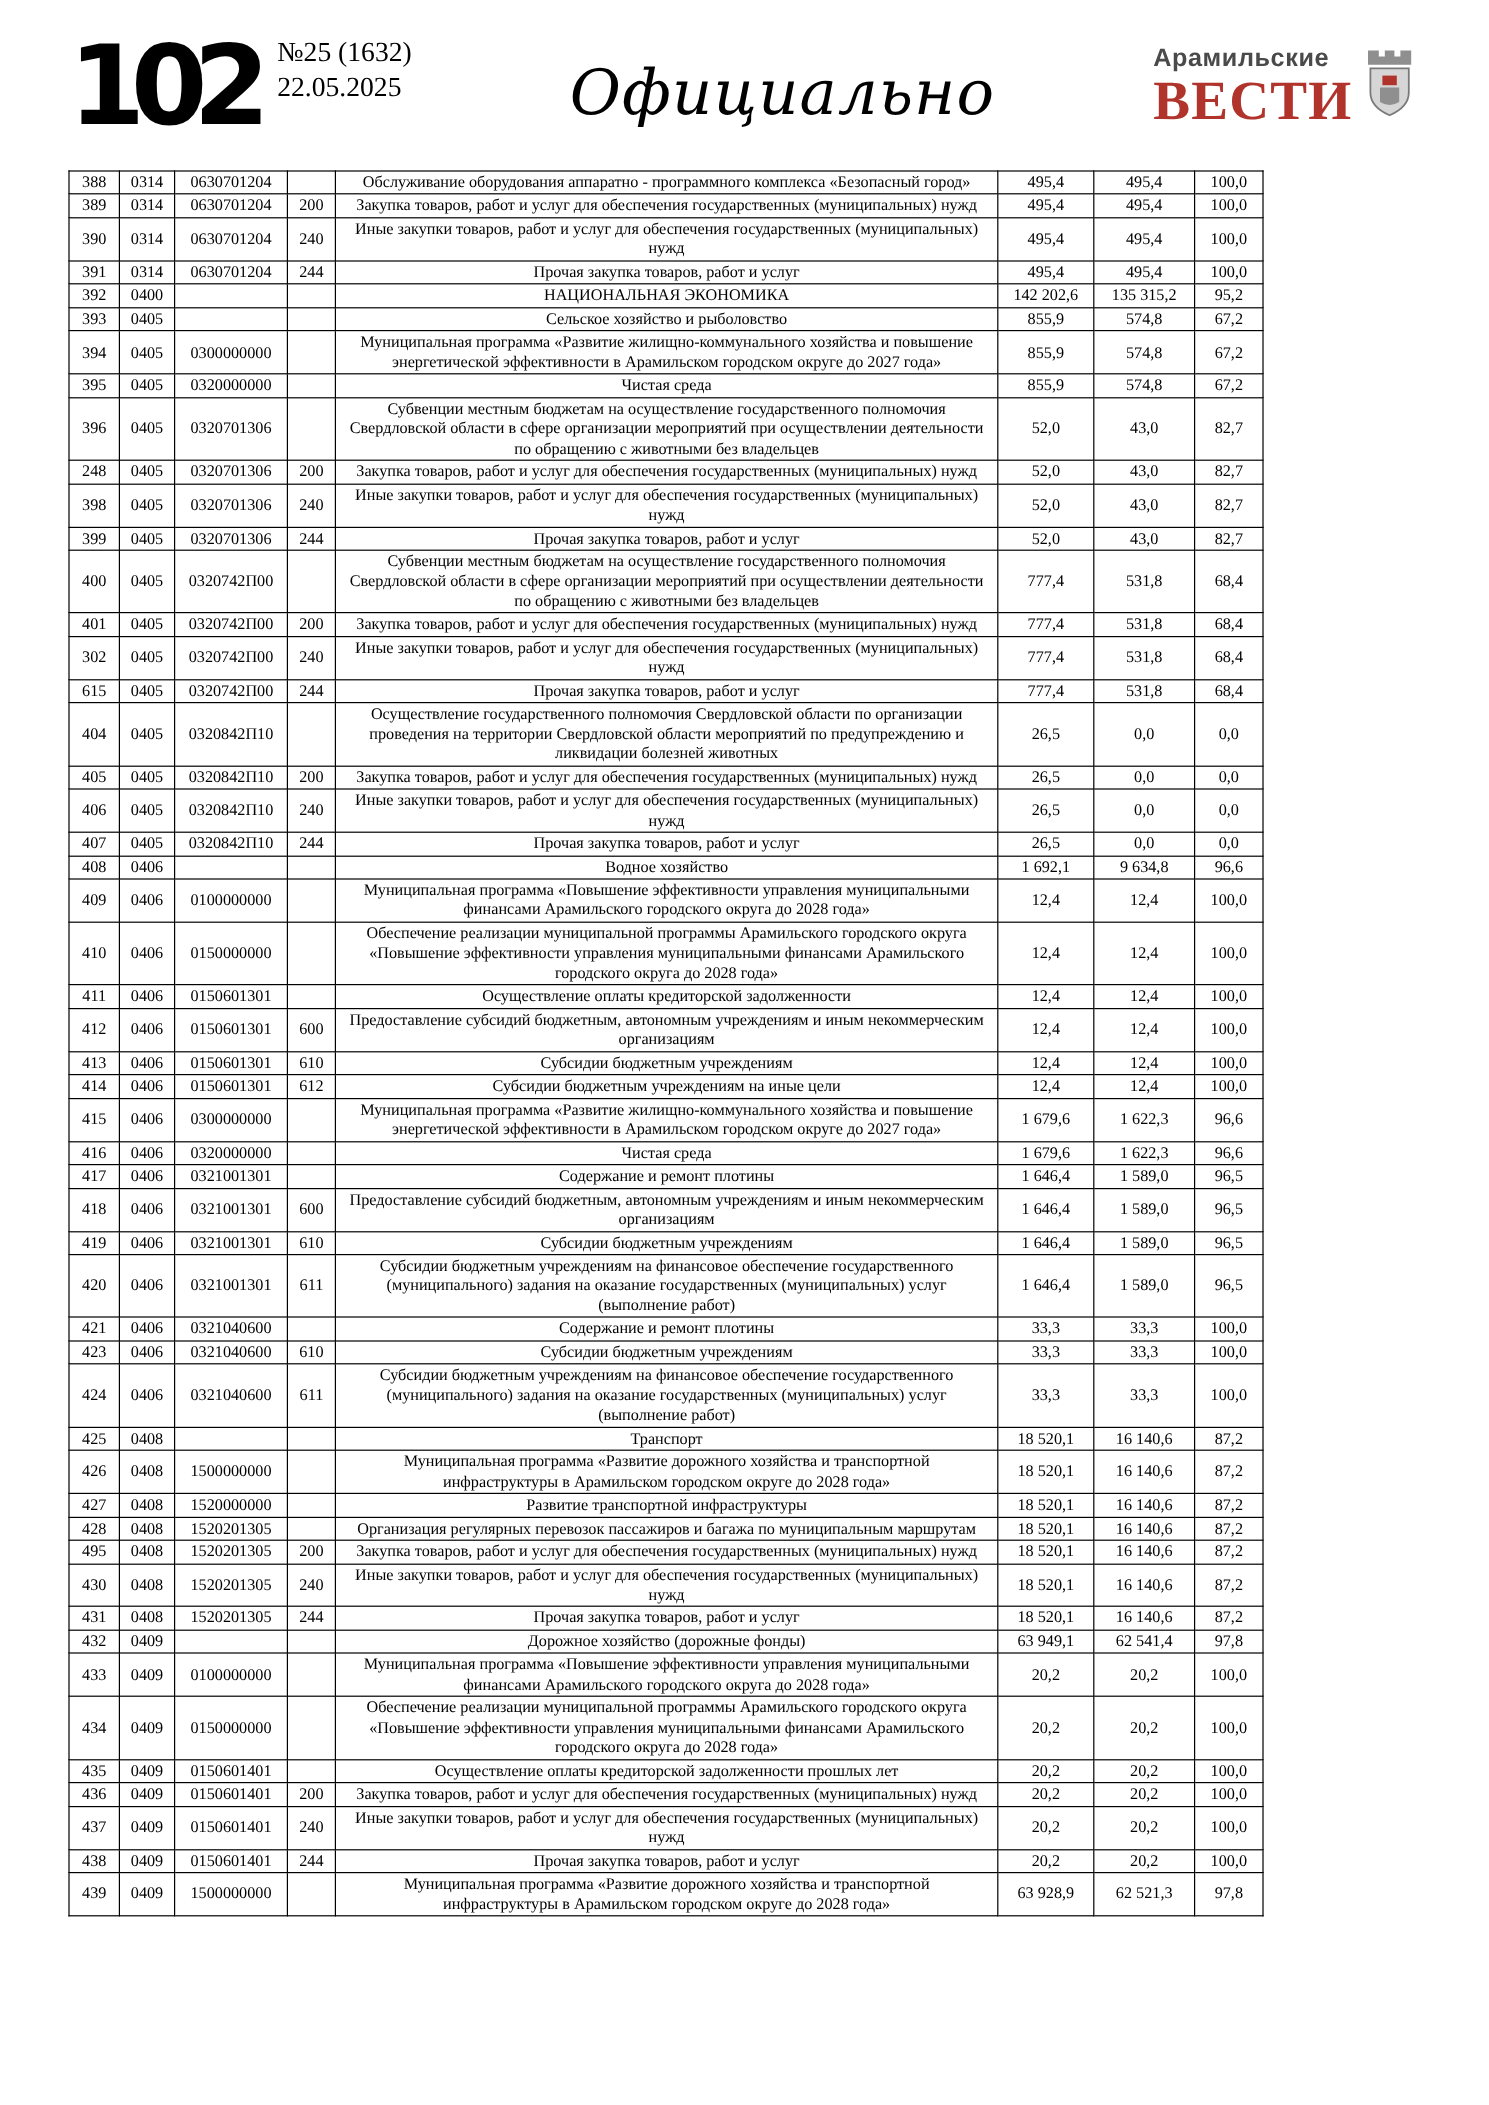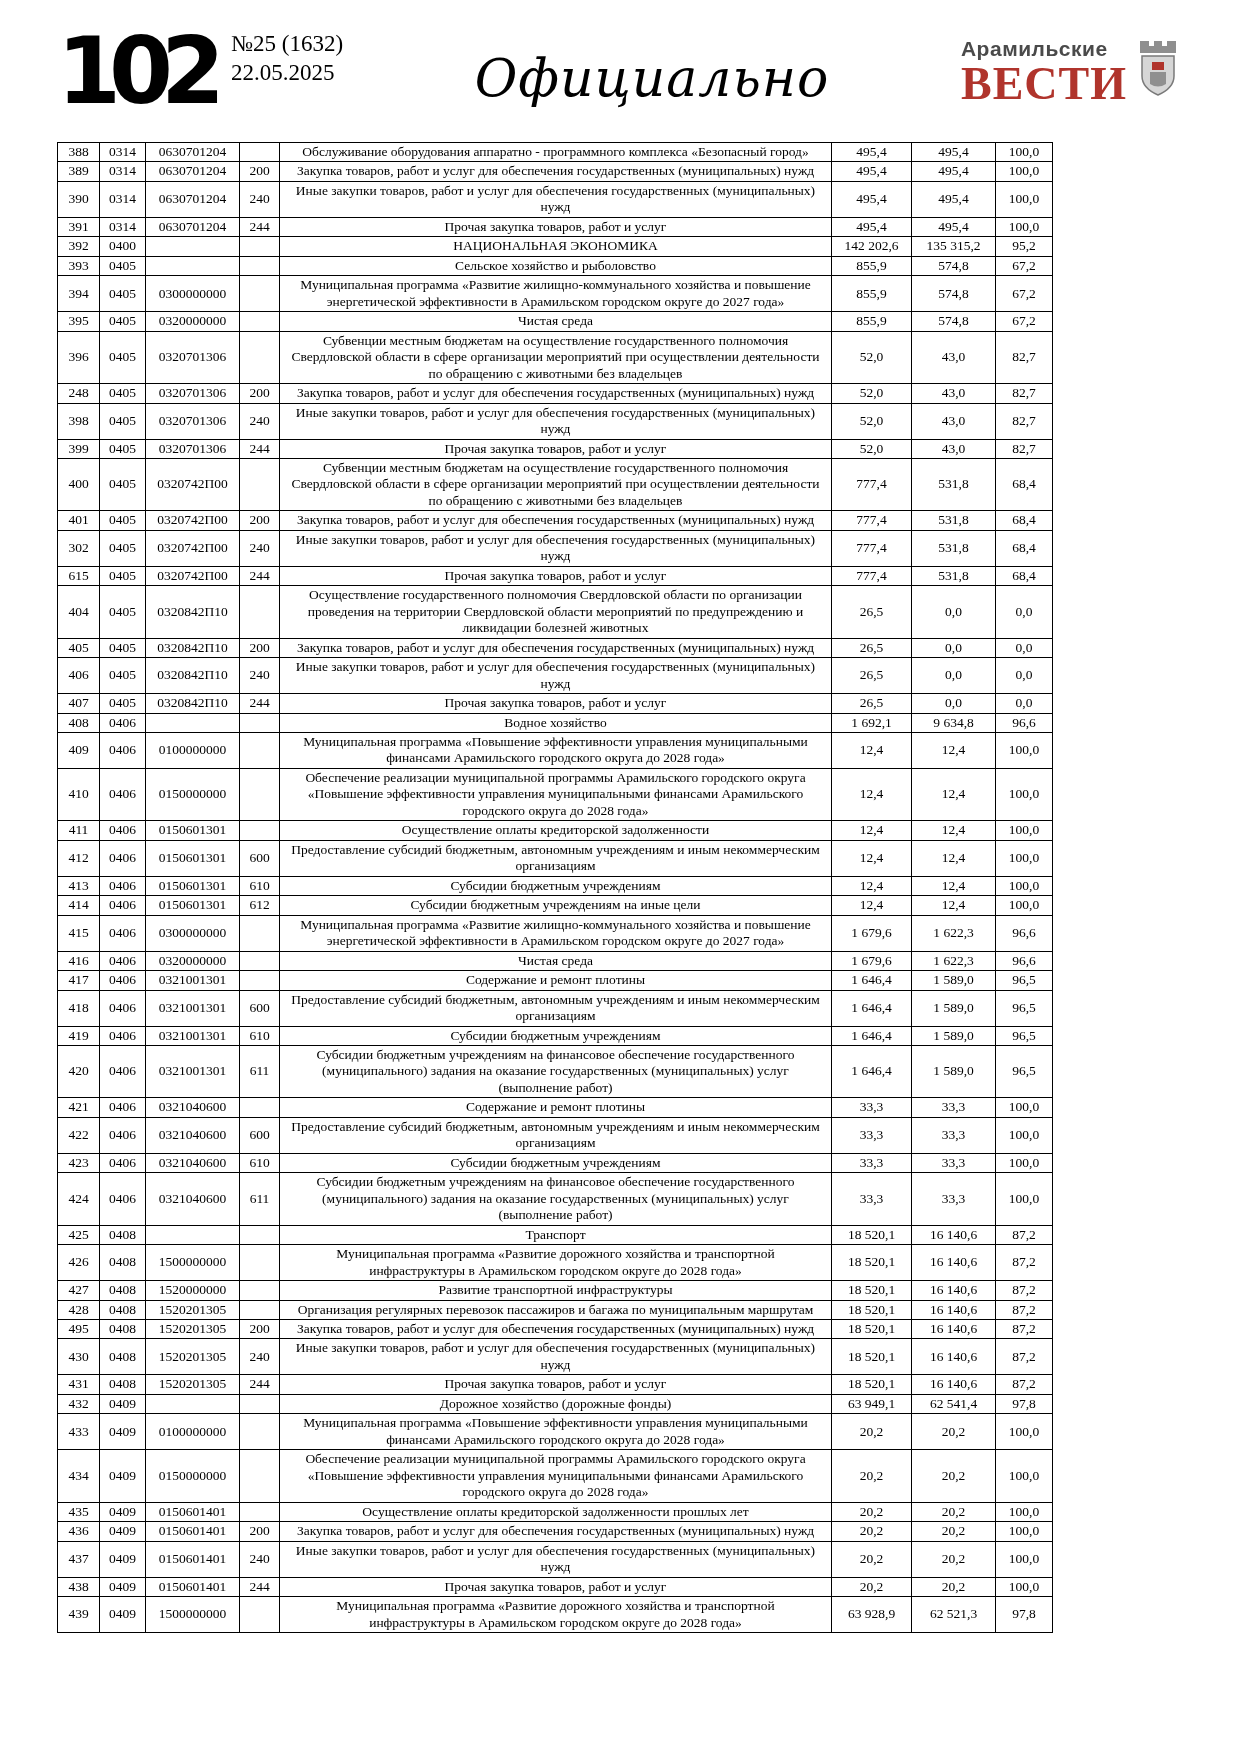--- a/index.html
+++ b/index.html
@@ -17,21 +17,21 @@
     font-family:"DejaVu Sans", sans-serif;
     font-weight:bold; font-size:92px; line-height:0.92;
     letter-spacing:-12px; padding-right:18px;
   }
   .issue-block { font-size:23px; line-height:1.25; white-space:nowrap; }
   .section-title {
     flex:1; text-align:center; margin-top:18px;
     font-family:"DejaVu Serif", serif; font-style:italic;
     font-size:52px; letter-spacing:1px;
   }
-  .brand { display:flex; align-items:flex-start; margin-top:8px; }
+  .brand { display:flex; align-items:center; margin-top:8px; }
   .brand-text { text-align:left; line-height:1; margin-right:8px; }
   .brand-top {
     font-family:"Liberation Sans", sans-serif;
     font-weight:bold; font-size:21px; color:#4a4a4a; letter-spacing:0.5px;
   }
   .brand-bottom {
     font-family:Liberation Serif, serif;
     font-weight:bold; font-size:46px; color:#b0342c; letter-spacing:1px; margin-top:2px;
   }
   .crest { flex:0 0 auto; }
@@ -424,30 +424,20 @@
     <td>421</td>
     <td>0406</td>
     <td>0321040600</td>
     <td></td>
     <td class="desc">Содержание и ремонт плотины</td>
     <td>33,3</td>
     <td>33,3</td>
     <td>100,0</td>
   </tr>
         <tr>
-    <td>422</td>
-    <td>0406</td>
-    <td>0321040600</td>
-    <td>600</td>
-    <td class="desc">Предоставление субсидий бюджетным, автономным учреждениям и иным некоммерческим организациям</td>
-    <td>33,3</td>
-    <td>33,3</td>
-    <td>100,0</td>
-  </tr>
-        <tr>
     <td>423</td>
     <td>0406</td>
     <td>0321040600</td>
     <td>610</td>
     <td class="desc">Субсидии бюджетным учреждениям</td>
     <td>33,3</td>
     <td>33,3</td>
     <td>100,0</td>
   </tr>
         <tr>

